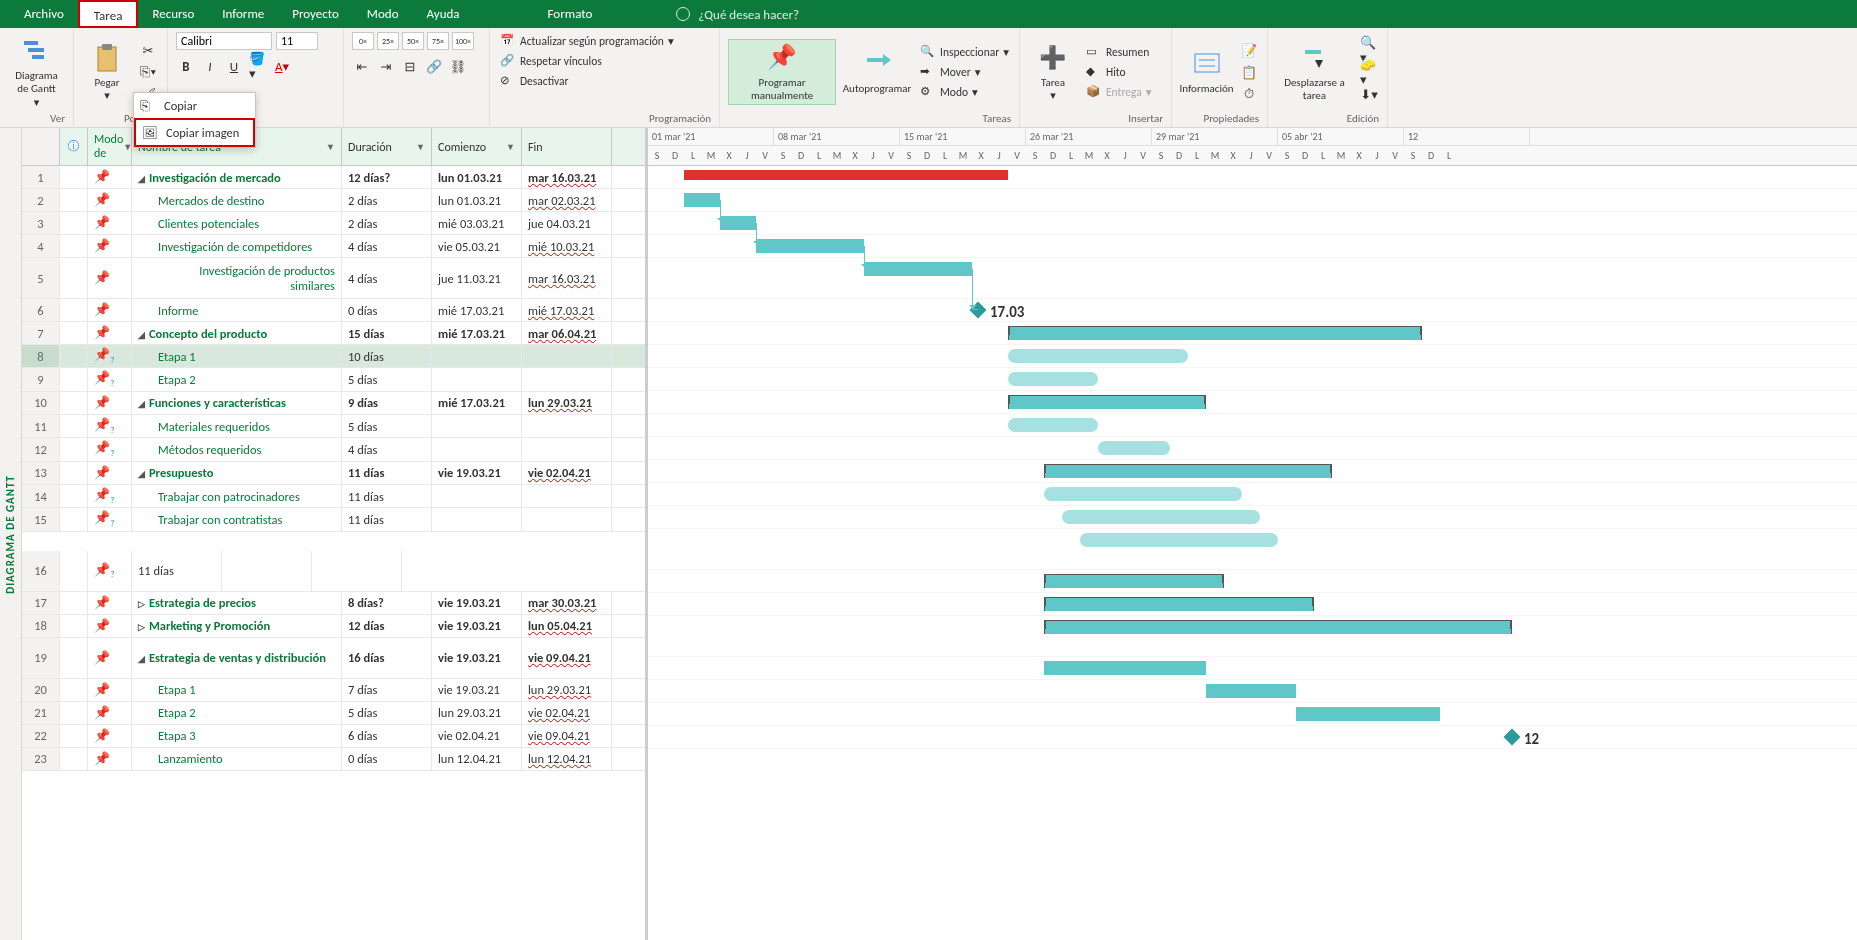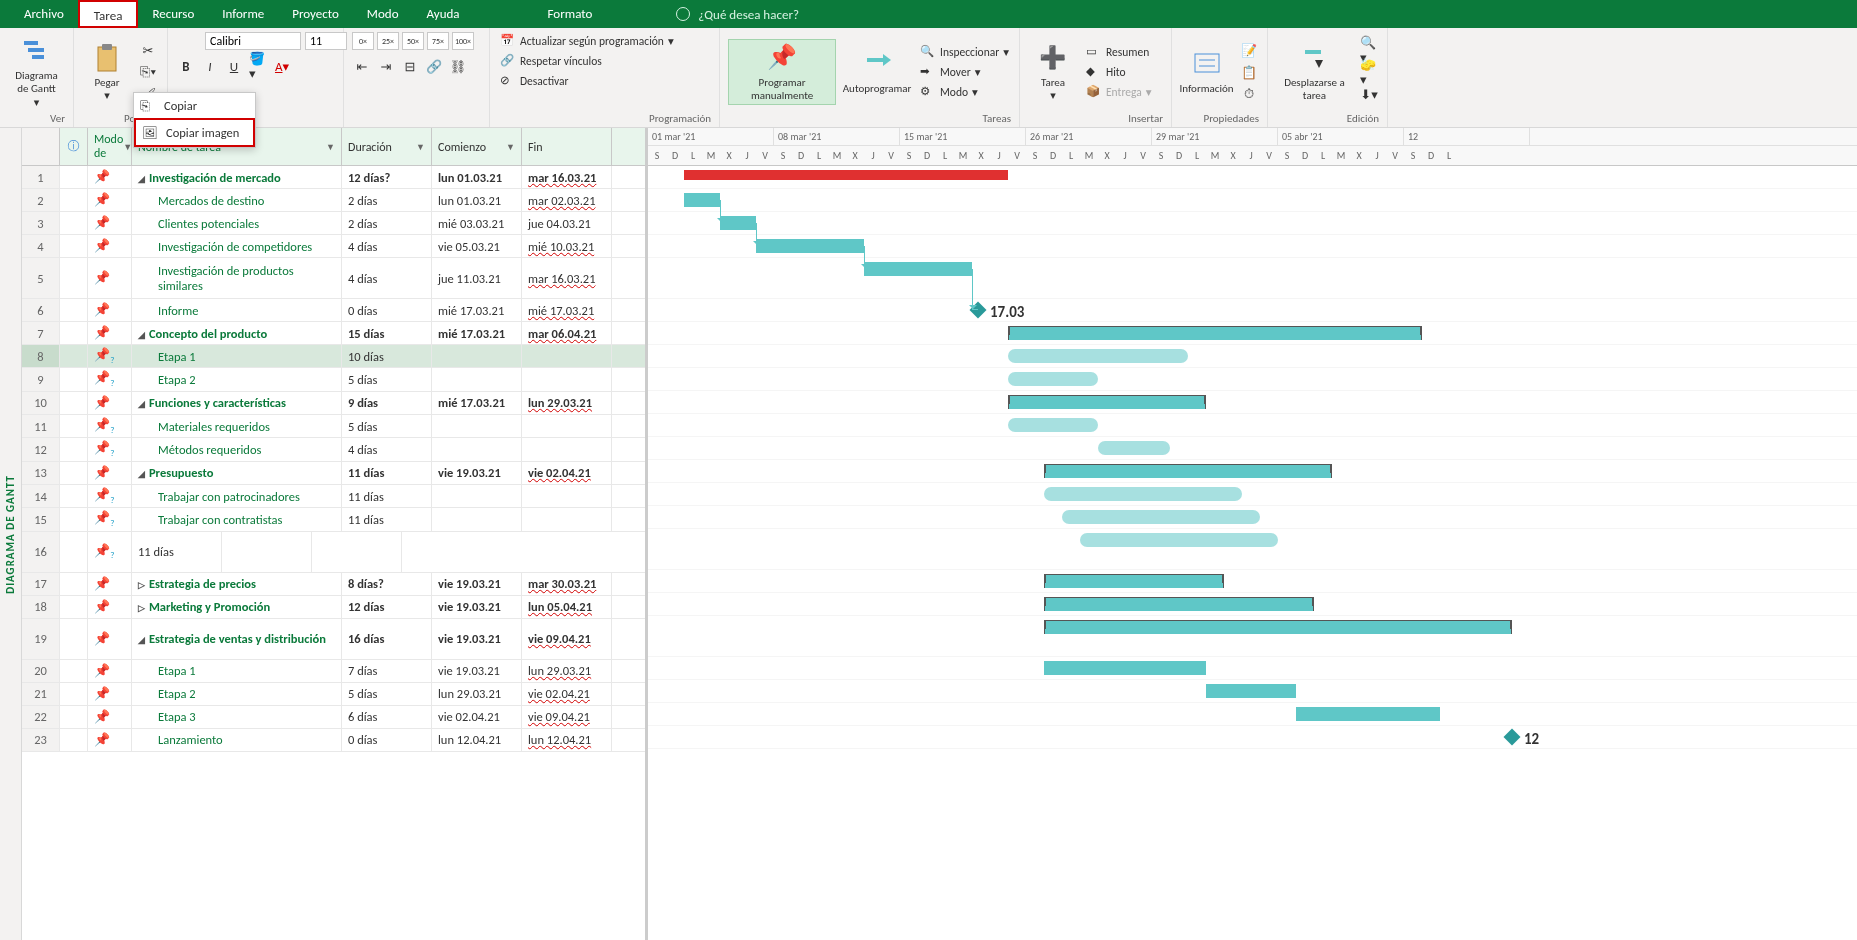--- a/index.html
+++ b/index.html
@@ -15,21 +15,21 @@
 .ribbon { height:100px; background:#f3f2f1; border-bottom:1px solid #d8d8d8; display:flex; }
 .rgroup { border-right:1px solid #e0e0e0; padding:4px 8px 2px; display:flex; flex-direction:column; justify-content:space-between; }
 .rgroup .lbl { text-align:right; font-size:11px; color:#666; }
 .rbody { flex:1; display:flex; align-items:center; gap:6px; }
 .big-btn { display:flex; flex-direction:column; align-items:center; justify-content:center; padding:2px 6px; min-width:50px; cursor:pointer; font-size:11px; text-align:center; line-height:1.2; }
 .big-btn .ic { width:32px; height:32px; margin-bottom:2px; display:flex; align-items:center; justify-content:center; }
 .btn-sel { background:#d4edda; border:1px solid #a4d4ae; }
 .small-row { display:flex; align-items:center; gap:4px; font-size:11.5px; padding:1px 2px; white-space:nowrap; cursor:pointer; }
 .small-row .ic { width:16px; height:16px; flex:0 0 16px; }
 .col { display:flex; flex-direction:column; gap:2px; }
-.font-sel { display:flex; gap:4px;margin-left:29px; }
+.font-sel { display:flex; gap:4px; }
 .font-sel input, .font-sel select { font-size:12px; border:1px solid #c8c8c8; background:#fff; padding:1px 4px; }
 .icon-row { display:flex; gap:4px; padding-top:4px; }
 .iconbtn { width:20px; height:20px; border:1px solid transparent; cursor:pointer; display:flex; align-items:center; justify-content:center; font-size:13px; }
 .pct-row { display:flex; gap:3px; }
 .pct { width:22px; height:18px; border:1px solid #c8c8c8; background:#fff; font-size:8px; display:flex; align-items:center; justify-content:center; }
 
 .ctx { position:absolute; left:133px; top:92px; background:#fff; border:1px solid #c8c8c8; box-shadow:0 2px 8px rgba(0,0,0,.2); font-size:12.5px; z-index:50; }
 .ctx div { padding:5px 14px 5px 30px; position:relative; cursor:pointer; }
 .ctx .hl { border:2px solid #d10000; }
 .ctx .ic { position:absolute; left:6px; top:5px; width:16px; height:16px; }
@@ -50,21 +50,21 @@
 .c-end { width:90px; }
 .dd { color:#666; font-size:9px; }
 
 .trow { display:flex; border-bottom:1px solid #e8e8e8; min-height:23px; align-items:stretch; font-size:12.5px; }
 .trow > div { border-right:1px solid #e8e8e8; padding:3px 6px; display:flex; align-items:center; }
 .trow .c-num { justify-content:center; background:#f3f2f1; color:#666; }
 .trow.sel-row { background:#d8e8dc; }
 .trow.sel-row .c-num { background:#c8dccc; }
 .pin { color:#1e9ec7; font-size:13px; }
 .pinq::after { content:"?"; font-size:9px; color:#1e9ec7; vertical-align:sub; }
-.tname { white-space:normal; line-height:1.2; }
+.tname { white-space:normal; line-height:1.2;text-align:right; }
 .bold { font-weight:600; }
 .tri { color:#555; font-size:9px; margin-right:4px; }
 .ind1 { padding-left:20px; }
 .redwave { text-decoration:underline wavy #d10000; text-decoration-thickness:1px; }
 
 .gantt { flex:1; overflow:hidden; position:relative; background:#fff; }
 .g-hdr { height:38px; border-bottom:1px solid #c8c8c8; background:#f8f8f8; font-size:10px; color:#666; }
 .g-top { height:18px; display:flex; border-bottom:1px solid #e0e0e0; }
 .g-top div { width:126px; padding:2px 4px; border-right:1px solid #e0e0e0; }
 .g-bot { height:20px; display:flex; }
@@ -527,21 +527,21 @@
           </div>
           <div class="c-name ">
             <span class="tname ind1">Trabajar con contratistas</span>
           </div>
           <div class="c-dur ">11 días</div>
           <div class="c-start "></div>
           <div class="c-end ">
             <span class=""></span>
           </div>
         </div>
-        <div class="trow" style="min-height: 41px;">
+        <div class="trow" style="min-height: 41px; margin-top: 19px;">
           <div class="c-num">16</div>
           <div class="c-info"></div>
           <div class="c-mode">
             <span class="pin pinq">📌</span>
           </div>
           <div class="c-dur ">11 días</div>
           <div class="c-start "></div>
           <div class="c-end ">
             <span class=""></span>
           </div>

